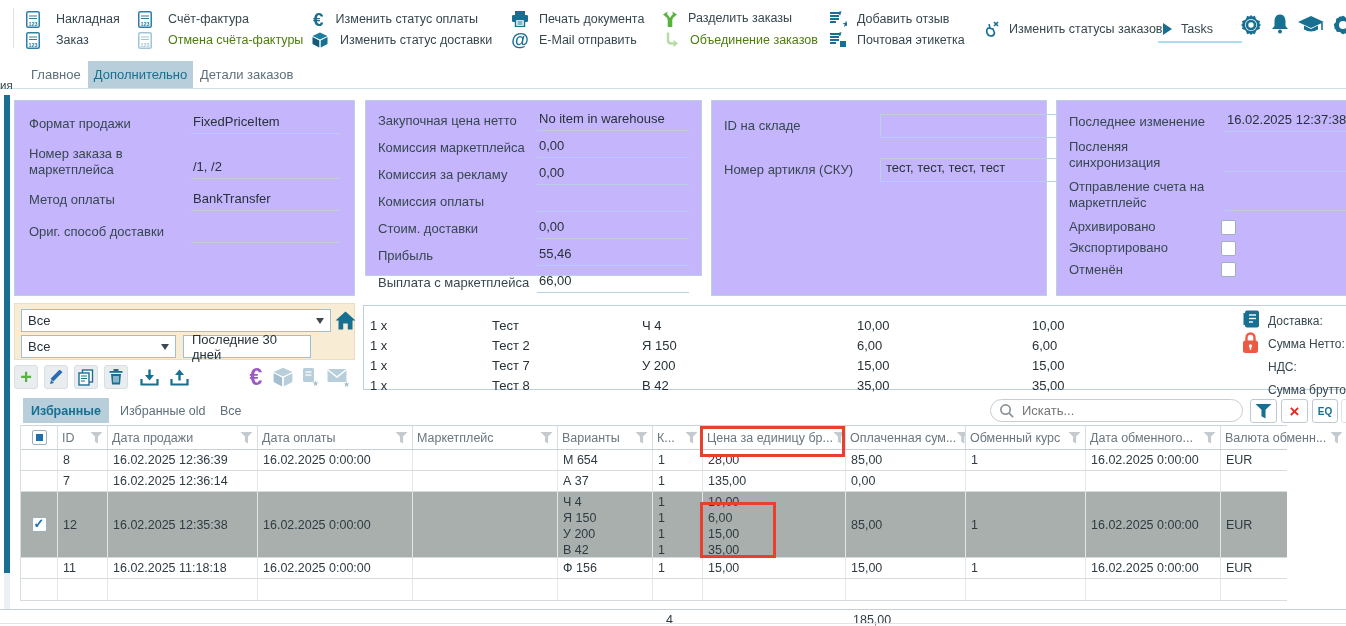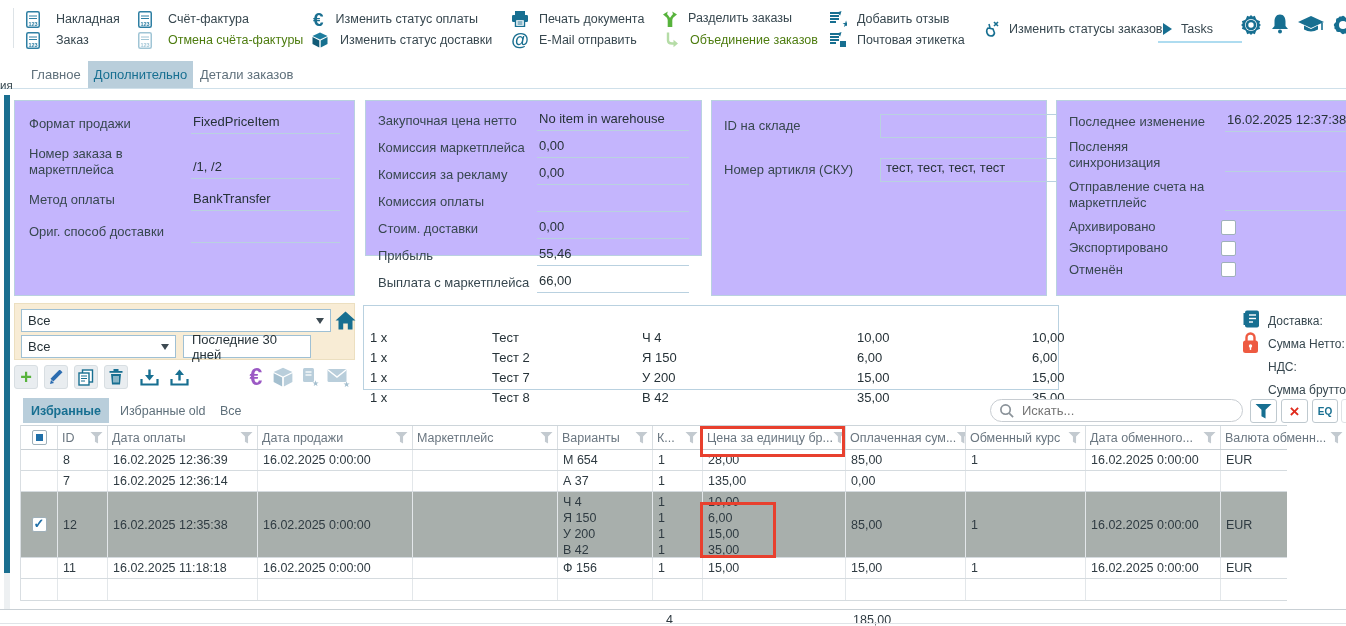--- a/index.html
+++ b/index.html
@@ -41,22 +41,22 @@
           display:flex;align-items:center;padding:0 6px;font-size:13px;color:#263238;cursor:pointer}
   .selarrow{width:0;height:0;border-left:4.5px solid transparent;border-right:4.5px solid transparent;
             border-top:6px solid #3d4a52;margin-left:auto}
   .txtbox{position:absolute;background:#fff;border:1px solid #9fc0d4;height:23px;box-sizing:border-box;
           display:flex;align-items:center;padding:0 8px;font-size:13px;color:#263238;cursor:text}
   
   .abtn{position:absolute;width:24px;height:24px;background:#e9edf0;border:1px solid #d8dee2;
         border-radius:3px;display:flex;align-items:center;justify-content:center;cursor:pointer;box-sizing:border-box}
   .plainbtn{position:absolute;display:flex;align-items:center;justify-content:center;cursor:pointer}
   
-  .ilist{position:absolute;left:363px;top:305px;width:696px;height:85px;border:1px solid #b9d1e0;
-         box-sizing:border-box;background:#fff;padding-top:21px}
+  .ilist{position:absolute;left:363px;top:305px;width:984px;height:85px;border:1px solid #b9d1e0;
+         box-sizing:border-box;background:#fff;padding-top:9px}
   .irow{display:grid;grid-template-columns:122px 150px 215px 175px 1fr;height:20px;align-items:center;cursor:pointer}
   .irow > span{padding-left:6px;font-size:13px;color:#263238;white-space:nowrap}
   
   .sumlbl{position:absolute;font-size:12px;color:#37474f;white-space:nowrap}
   
   .ltab{position:absolute;top:398px;height:25px;display:flex;align-items:center;padding:0 8px;
         color:#5f707b;font-size:12.5px;cursor:pointer}
   .ltab.active{background:#b9cedb;color:#176f91;font-weight:bold}
   .searchbox{position:absolute;left:990px;top:399px;width:253px;height:23px;border:1px solid #c8cdd2;
              border-radius:12px;box-sizing:border-box;display:flex;align-items:center;padding:0 8px;background:#fff}
@@ -296,21 +296,21 @@
     <div class="fval">FixedPriceItem</div>
     <div class="flabel">Номер заказа в маркетплейса</div>
     <div class="fval">/1, /2</div>
     <div class="flabel">Метод оплаты</div>
     <div class="fval">BankTransfer</div>
     <div class="flabel">Ориг. способ доставки</div>
     <div class="fval"></div>
   </div>
 </div>
 
-<div class="panel" style="left:365px;top:100px;width:337px;height:156px;padding:10px 12px">
+<div class="panel" style="left:365px;top:100px;width:337px;height:176px;padding:10px 12px">
   <div class="pgrid" style="grid-template-columns:155px 1fr;row-gap:7px">
     <div class="flabel">Закупочная цена нетто</div>
     <div class="fval">No item in warehouse</div>
     <div class="flabel">Комиссия маркетплейса</div>
     <div class="fval">0,00</div>
     <div class="flabel">Комиссия за рекламу</div>
     <div class="fval">0,00</div>
     <div class="flabel">Комиссия оплаты</div>
     <div class="fval"></div>
     <div class="flabel">Стоим. доставки</div>
@@ -543,25 +543,25 @@
 <div class="tblwrap">
   <div class="trow hdr">
     <div class="th" style="justify-content:center">
         <span class="cb ind"></span>
       </div>
     <div class="th">
         <span>ID</span>
         <span class="funnel"></span>
       </div>
     <div class="th">
+        <span>Дата продажи</span>
+        <span class="funnel"></span>
+      </div>
+    <div class="th">
         <span>Дата оплаты</span>
-        <span class="funnel"></span>
-      </div>
-    <div class="th">
-        <span>Дата продажи</span>
         <span class="funnel"></span>
       </div>
     <div class="th">
         <span>Маркетплейс</span>
         <span class="funnel"></span>
       </div>
     <div class="th">
         <span>Варианты</span>
         <span class="funnel"></span>
       </div>

